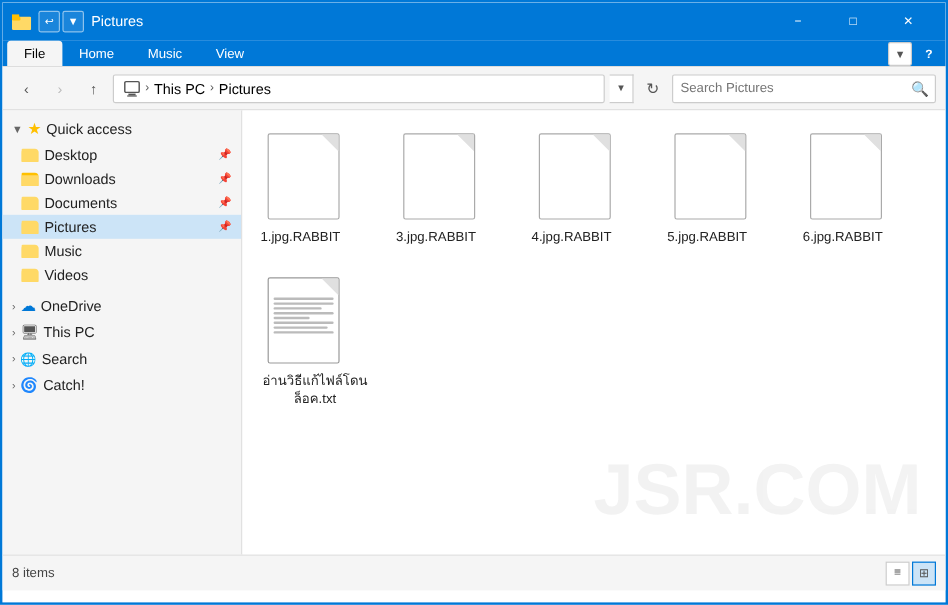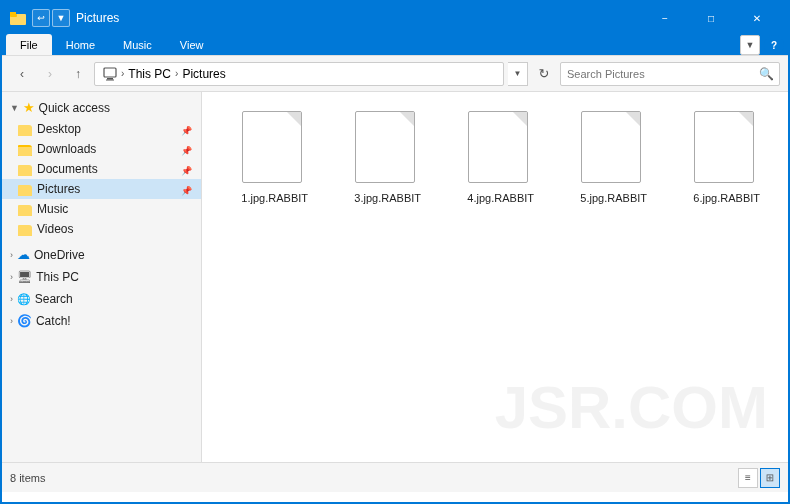--- a/index.html
+++ b/index.html
@@ -43,29 +43,29 @@
     .refresh-btn { width: 24px; height: 24px; display: flex; align-items: center; justify-content: center; border: 1px solid transparent; cursor: pointer; color: #555; font-size: 13px; }
     .search-box { width: 220px; height: 24px; border: 1px solid #ccc; border-radius: 2px; display: flex; align-items: center; background: white; gap: 24px; }
     .search-input { border: none; outline: none; flex: 1; padding: 0 6px; font-size: 11px; background: transparent; color: #999; }
     .search-icon-btn { width: 24px; height: 24px; display: flex; align-items: center; justify-content: center; cursor: pointer; color: #555; }
 
     
     .main { display: flex; height: calc(504px - 32px - 36px - 36px - 30px); }
 
     
     .sidebar { width: 200px; border-right: 1px solid #ddd; overflow-y: auto; padding: 4px 0; background: #f5f5f5; flex-shrink: 0; }
-    .sidebar-item { display: flex; align-items: flex-end; padding: 3px 8px 3px 16px; cursor: pointer; gap: 5px; font-size: 12px; color: #222; }
+    .sidebar-item { display: flex; align-items: center; padding: 3px 8px 3px 16px; cursor: pointer; gap: 5px; font-size: 12px; color: #222; }
     .sidebar-item.selected { background: #cce4f7; }
     .sidebar-section { display: flex; align-items: center; padding: 4px 8px; cursor: pointer; gap: 4px; font-size: 12px; font-weight: normal; color: #222; }
     .pin-icon { color: #0078d7; font-size: 9px; margin-left: auto; }
 
     
     .file-area { flex: 1; overflow: auto; padding: 8px; background: white; position: relative; }
     .file-grid { display: flex; flex-wrap: wrap; gap: 8px; align-content: flex-start; }
-    .file-item { width: 105px; display: flex; flex-direction: column; align-items: flex-end; padding: 6px; border: 1px solid transparent; border-radius: 2px; cursor: pointer; }
+    .file-item { width: 105px; display: flex; flex-direction: column; align-items: flex-start; padding: 6px; border: 1px solid transparent; border-radius: 2px; cursor: pointer; }
     .file-icon-container { width: 72px; height: 80px; display: flex; align-items: center; justify-content: center; position: relative; }
     .file-doc-icon { width: 60px; height: 72px; background: white; border: 1px solid #aaa; border-radius: 2px; position: relative; display: flex; flex-direction: column; }
     .file-doc-icon .corner-fold { position: absolute; top: 0; right: 0; width: 0; height: 0; border-style: solid; border-width: 0 14px 14px 0; border-color: transparent #e0e0e0 transparent transparent; }
     .file-name { font-size: 11px; text-align: center; color: #222; word-break: break-all; margin-top: 4px; line-height: 1.3; }
     .txt-icon { background: white; border: 1px solid #999; }
 
     
     .watermark { position: absolute; bottom: 20px; right: 20px; opacity: 0.1; font-size: 60px; font-weight: bold; color: #888; pointer-events: none; z-index: 0; transform: rotate(0deg); }
 
     
@@ -262,20 +262,38 @@
 
       <div class="file-item">
         <div class="file-icon-container">
           <div class="file-doc-icon">
             <div class="corner-fold"></div>
           </div>
         </div>
         <span class="file-name">6.jpg.RABBIT</span>
       </div>
 
+      <div class="file-item">
+        <div class="file-icon-container">
+          <div class="file-doc-icon txt-icon" style="background:white;">
+            <div class="corner-fold"></div>
+            <div style="padding:16px 4px 4px 4px; display:flex; flex-direction:column; gap:2px; flex:1;">
+              <div style="height:2px;background:#bbb;border-radius:1px;"></div>
+              <div style="height:2px;background:#bbb;border-radius:1px;"></div>
+              <div style="height:2px;background:#bbb;border-radius:1px;width:80%;"></div>
+              <div style="height:2px;background:#bbb;border-radius:1px;"></div>
+              <div style="height:2px;background:#bbb;border-radius:1px;width:60%;"></div>
+              <div style="height:2px;background:#bbb;border-radius:1px;"></div>
+              <div style="height:2px;background:#bbb;border-radius:1px;width:90%;"></div>
+              <div style="height:2px;background:#bbb;border-radius:1px;"></div>
+            </div>
+          </div>
+        </div>
+        <span class="file-name">อ่านวิธีแก้ไฟล์โดนล็อค.txt</span>
+      </div>
     </div>
   </div>
 </div>
 
 <div class="status-bar">
   <span>8 items</span>
   <div class="view-buttons">
     <div class="view-btn">≡</div>
     <div class="view-btn active">⊞</div>
   </div>

